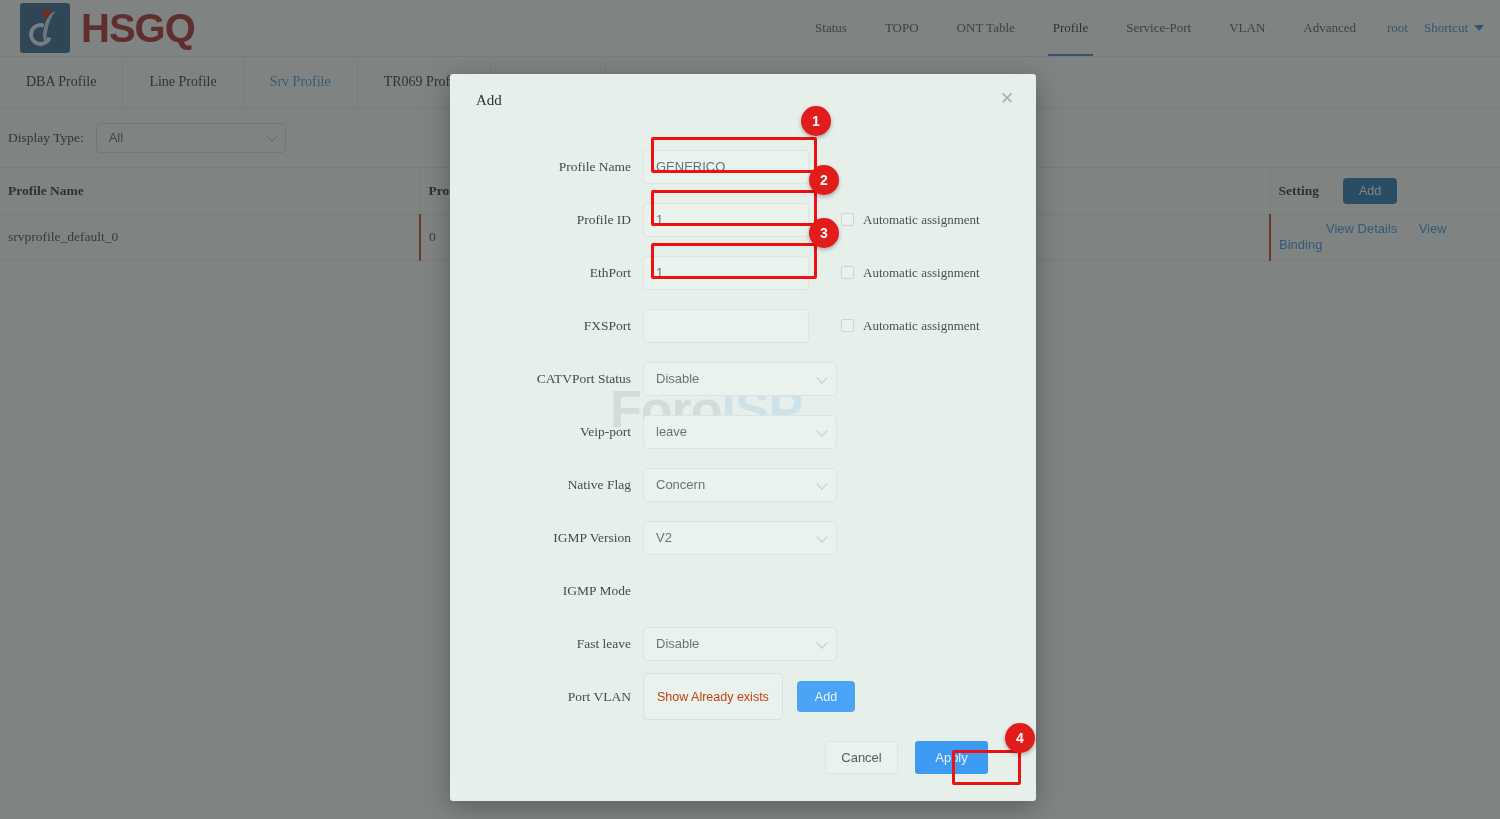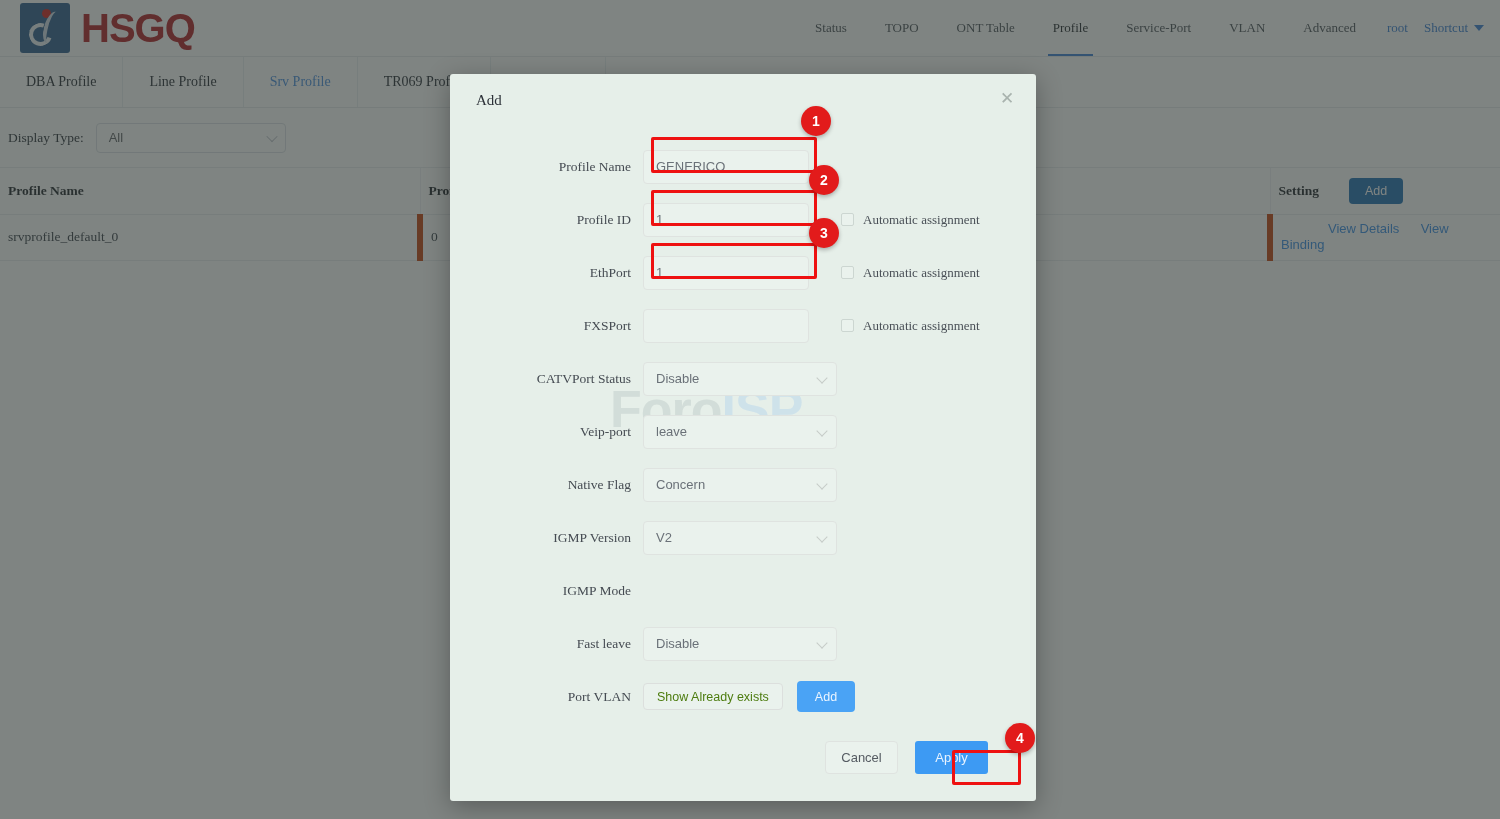--- a/index.html
+++ b/index.html
@@ -199,35 +199,35 @@
     padding: 0 8px;
     border-bottom: 1px solid #eaecef;
     border-right: 1px solid #eef0f3;
   }
   .tbl td {
     height: 46px;
     font-size: 13.5px;
     color: #3a4049;
     padding: 0 8px;
     border-bottom: 1px solid #eaecef;
-    border-right: 6px solid #c2410c;
+    border-right: 2px solid #c2410c;
   }
   .tbl th:last-child, .tbl td:last-child { border-right: none; }
   .btn-add-table {
     display: inline-block;
     background: #1f6fb2;
     color: #fff;
     font-family: "Liberation Sans", sans-serif;
     font-size: 12.5px;
     padding: 6px 16px;
     border-radius: 4px;
     border: none;
     cursor: pointer;
   }
-  .setting-cell { display: flex; align-items: center; gap: 30px; }
+  .setting-cell { display: flex; align-items: center; gap: 24px; }
   .link-act {
     color: #3a8ee6;
     font-family: "Liberation Sans", sans-serif;
     font-size: 13px;
     cursor: pointer;
     text-decoration: none;
     margin-left: 47px;
   }
   .link-act + .link-act { margin-left: 18px; }
 
@@ -352,25 +352,25 @@
     flex: 0 0 auto;
   }
   .chklabel {
     margin-left: 9px;
     font-size: 13px;
     color: #4a5057;
     white-space: nowrap;
     text-align: right;
   }
   .btn-ghost {
-    height: 27px;
+    height: 47px;
     border: 1px solid #dcdfdd;
     border-radius: 4px;
     background: #eaf2ed;
-    color: #4d7c0f;
+    color: #c2410c;
     font-family: "Liberation Sans", sans-serif;
     font-size: 12.5px;
     padding: 0 13px;
     cursor: pointer;
     display: flex;
     align-items: center;
   }
   .btn-blue {
     height: 31px;
     border: none;

